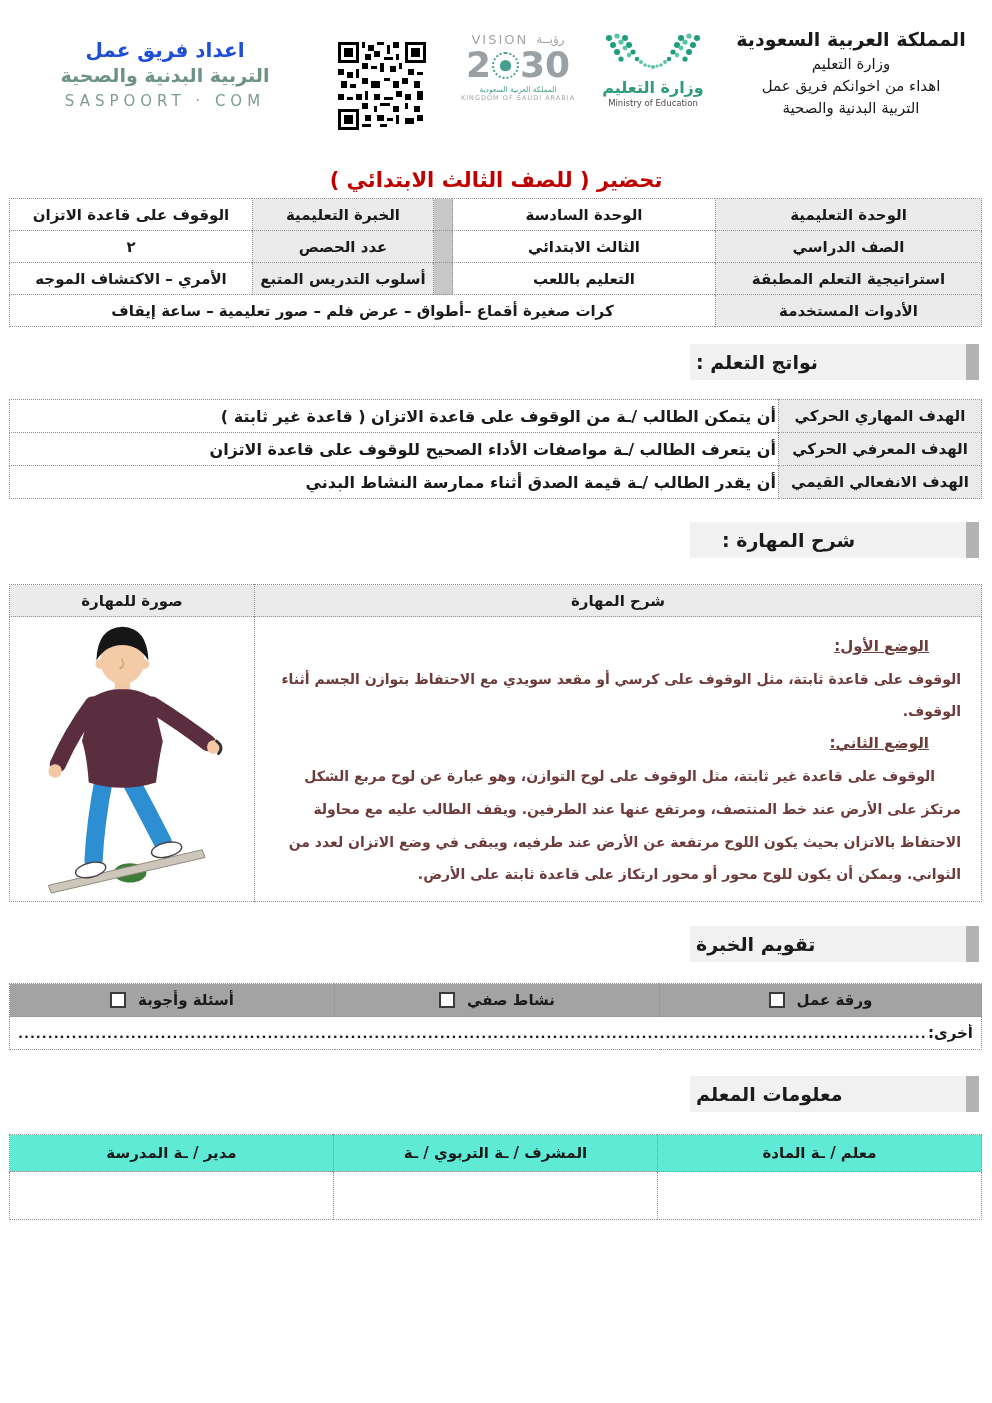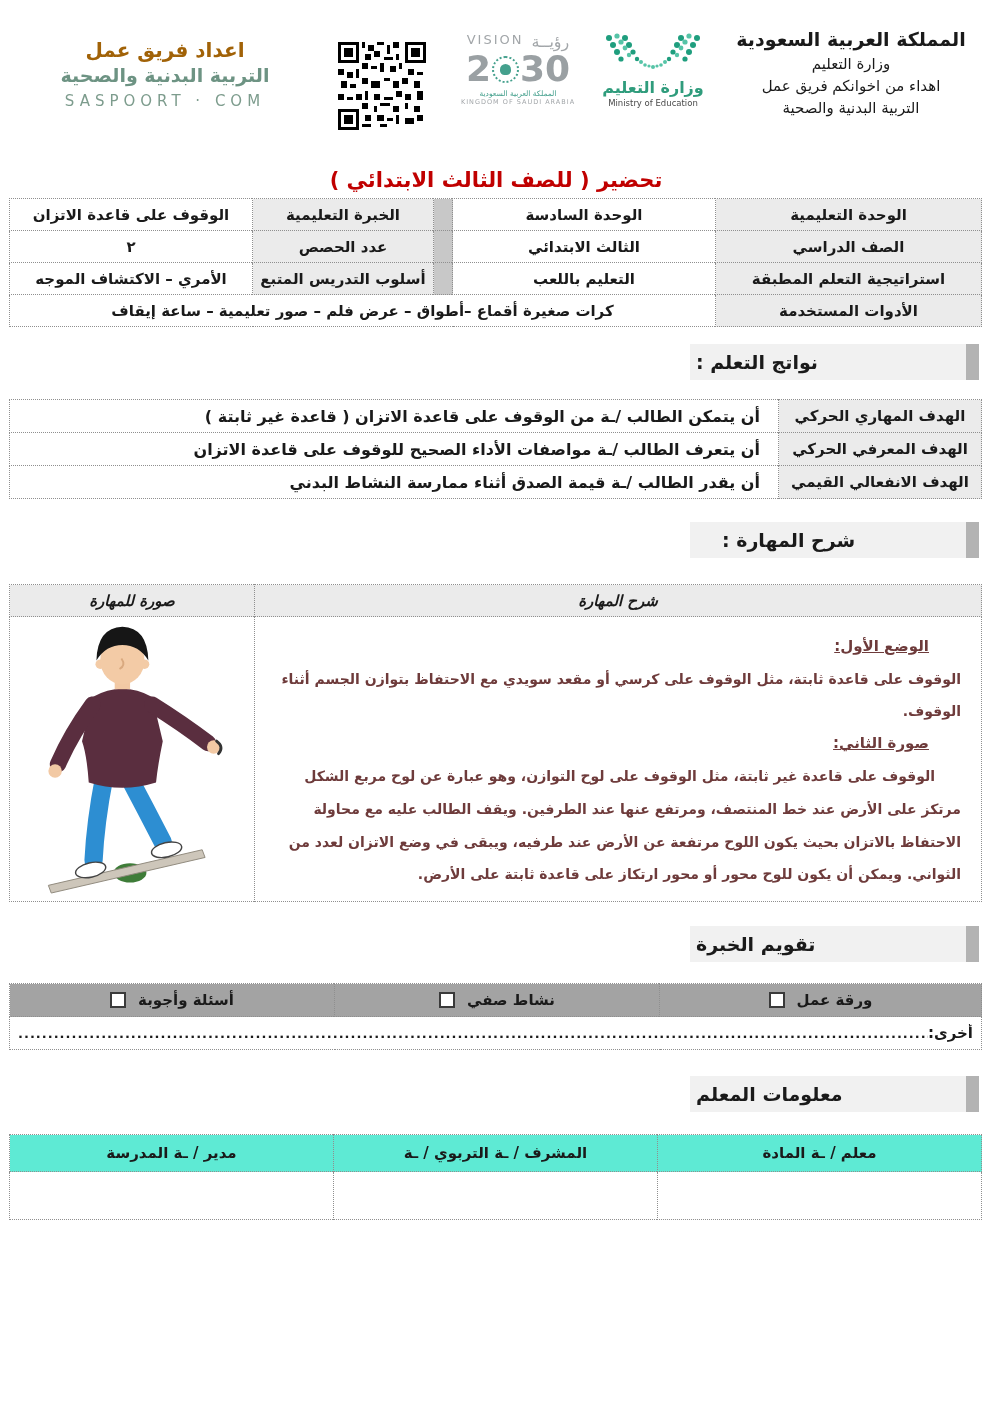--- a/index.html
+++ b/index.html
@@ -13,30 +13,30 @@
   
   .top-header { margin-top:20px; height:122px; display:flex; align-items:flex-start; }
   .gov-block { width:262px; text-align:center; padding-top:8px; }
   .gov-kingdom { font-size:19px; font-weight:bold; letter-spacing:-1px; margin-bottom:4px; }
   .gov-line { font-size:15px; line-height:1.45; }
   .ministry { width:118px; text-align:center; margin:12px 8px 0 2px; }
   .moe-ar { font-size:16px; font-weight:bold; color:#2f9c7c; margin-top:2px; }
   .moe-en { font-size:8.5px; color:#4a4a4a; margin-top:1px; }
   .vision { width:148px; text-align:center; margin-top:12px; direction:ltr; }
   .v-top { font-size:13px; color:#a2a6a9; letter-spacing:2px; display:flex; justify-content:center; gap:8px; align-items:flex-start; }
-  .v-top .v-ar { font-size:16px; letter-spacing:0; }
+  .v-top .v-ar { font-size:12px; letter-spacing:0; }
   .v-num { display:flex; align-items:center; justify-content:center; gap:1px; margin-top:0px; }
   .v-digit { font-size:36px; font-weight:bold; color:#9aa0a3; line-height:1; }
   .v-emblem { width:27px; height:27px; border:2px dotted #44a08d; border-radius:50%; position:relative; display:inline-block; }
   .v-emblem::after { content:""; position:absolute; inset:6px; background:#44a08d; border-radius:50% 50% 40% 40%; }
   .v-sub-ar { font-size:7.5px; color:#44a08d; margin-top:2px; }
   .v-sub-en { font-size:6.5px; color:#a2a6a9; letter-spacing:1px; }
   .qr-box { width:88px; height:88px; margin:22px 18px 0 18px; }
   .saspoort { flex:1; text-align:center; padding-top:18px; }
-  .sas-ar1 { font-size:20px; font-weight:bold; color:#a16207; }
+  .sas-ar1 { font-size:20px; font-weight:bold; color:#1d4ed8; }
   .sas-ar2 { font-size:19px; font-weight:bold; color:#6d9383; margin-top:2px; }
   .sas-en  { font-size:15px; color:#7d9c8d; letter-spacing:5px; margin-top:6px; }
 
   
   .doc-title { margin-top:26px; text-align:center; font-size:21px; font-weight:bold; color:#c00000; }
 
   
   table { border-collapse:collapse; width:972px; table-layout:fixed; }
   td, th { border:1px dotted #8f8f8f; font-weight:bold; font-size:15px; vertical-align:middle; }
   .hcell { background:#ebebeb; text-align:center; }
@@ -53,25 +53,25 @@
     font-size:19px; font-weight:bold;
   }
   .section-bar .sq { position:absolute; top:0; height:100%; width:13px; background:#b3b3b3; }
   .sq { left:auto; }
   .section-bar .sq { inset-inline-start:auto; }
   .section-bar .sq { right:-8px; }
   .mt17 { margin-top:17px; } .mt19 { margin-top:19px; } .mt23 { margin-top:23px;padding-left:32px; }
   .mt26 { margin-top:26px; } .mt24 { margin-top:24px; } .mt21 { margin-top:21px; } .mt22 { margin-top:22px; }
 
   .obj-table td { height:33px; }
-  .obj-table .vcell { text-align:right; padding-right:18px; font-size:16px; }
+  .obj-table .vcell { text-align:right; padding-right:2px; font-size:16px; }
   .obj-table .hcell { font-size:15px; }
 
   
-  .skill-table .hcell { height:32px;font-style:italic; }
+  .skill-table .hcell { height:32px; }
   .desc-cell { vertical-align:top; padding:14px 18px 10px 14px; text-align:right; }
   .pos-title { color:#6e3b3b; font-weight:bold; font-size:15px; padding-right:34px; line-height:2.1;text-decoration:underline; }
   .pos-text  { color:#6e3b3b; font-weight:bold; font-size:14px; line-height:2.35; padding-right:2px; text-align:right; }
   .img-cell { height:280px; vertical-align:middle; text-align:center; padding:2px; }
 
   
   .eval-table td { height:33px; }
   .eval-cell { background:#a3a3a3; }
   .eval-inner { display:flex; align-items:center; justify-content:center; gap:12px; }
   .cb { display:inline-block; width:16px; height:16px; border:2px solid #3a3a3a; background:#fff; }
@@ -308,21 +308,21 @@
       </colgroup>
     <tbody>
         <tr>
       <td class="hcell">شرح المهارة</td>
       <td class="hcell">صورة للمهارة</td>
     </tr>
     <tr>
       <td class="desc-cell">
         <p class="pos-title">الوضع الأول:</p>
         <p class="pos-text">الوقوف على قاعدة ثابتة، مثل الوقوف على كرسي أو مقعد سويدي مع الاحتفاظ بتوازن الجسم أثناء الوقوف.</p>
-        <p class="pos-title">صورة الثاني:</p>
+        <p class="pos-title">الوضع الثاني:</p>
         <p class="pos-text" style="text-indent:26px">الوقوف على قاعدة غير ثابتة، مثل الوقوف على لوح التوازن، وهو عبارة عن لوح مربع الشكل مرتكز على الأرض عند خط المنتصف، ومرتفع عنها عند الطرفين. ويقف الطالب عليه مع محاولة الاحتفاظ بالاتزان بحيث يكون اللوح مرتفعة عن الأرض عند طرفيه، ويبقى في وضع الاتزان لعدد من الثواني. ويمكن أن يكون للوح محور أو محور ارتكاز على قاعدة ثابتة على الأرض.</p>
       </td>
       <td class="img-cell">
         <svg viewBox="0 0 230 285" width="222" height="274">
           <ellipse cx="113" cy="263" rx="17" ry="10" fill="#3e7c38"></ellipse>
           <polygon points="28,276 188,239 191,247 31,284" fill="#cdc6ba" stroke="#8f887c" stroke-width="1"></polygon>
           <path d="M86,164 Q77,210 75,250" stroke="#2d8ed2" stroke-width="19" fill="none" stroke-linecap="round"></path>
           <path d="M112,164 Q129,196 147,231" stroke="#2d8ed2" stroke-width="19" fill="none" stroke-linecap="round"></path>
           <ellipse cx="72" cy="260" rx="16" ry="7.5" fill="#fff" stroke="#444" stroke-width="1.5" transform="rotate(-13 72 260)"></ellipse>
           <ellipse cx="151" cy="239" rx="16" ry="7.5" fill="#fff" stroke="#444" stroke-width="1.5" transform="rotate(-13 151 239)"></ellipse>

